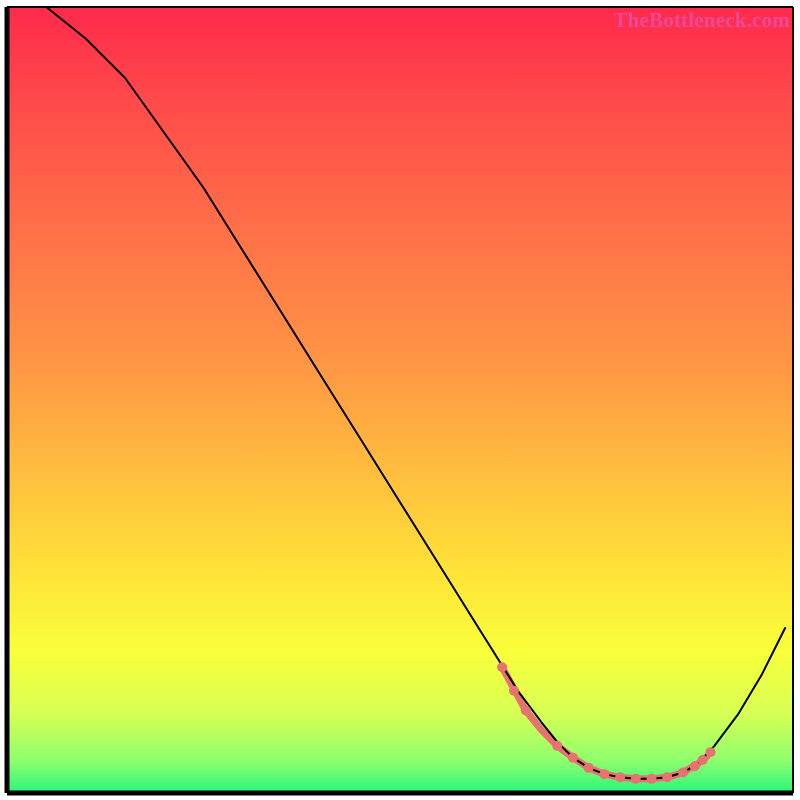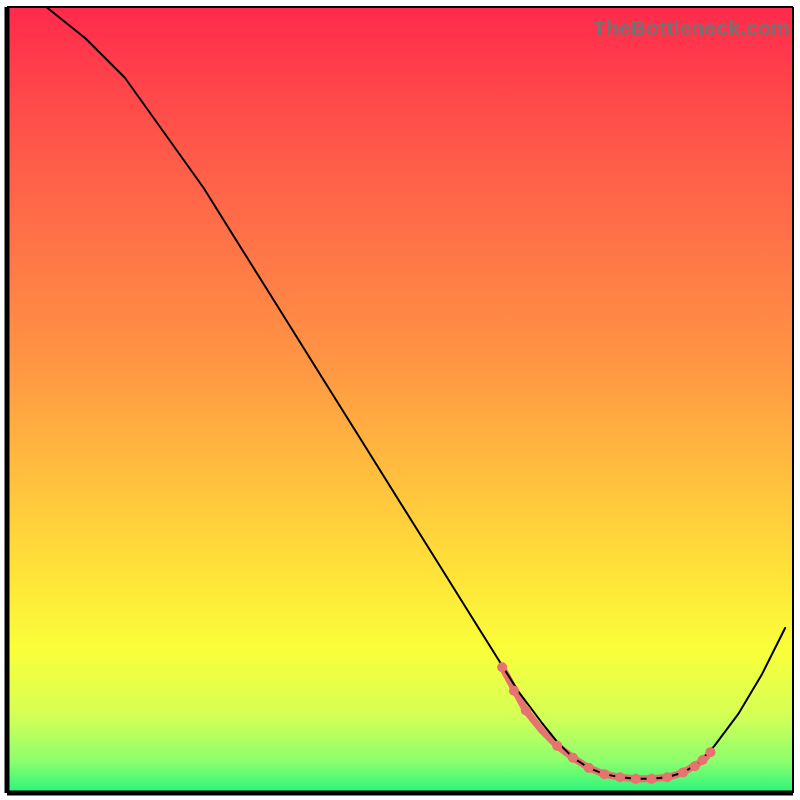--- a/index.html
+++ b/index.html
@@ -11,27 +11,28 @@
     font-family: Arial, Helvetica, sans-serif;
     background: #ffffff;
   }
   .stage {
     position: relative;
     width: 800px;
     height: 800px;
   }
   .watermark {
     position: absolute;
-    top: 16px;
+    top: 8px;
     right: 10px;
     font-size: 21px;
     font-weight: bold;
-    color: #737373;
+    color: #ec4899;
     letter-spacing: 0.2px;
     z-index: 5;
+    font-family: Liberation Serif, serif;
   }
   svg.plot {
     position: absolute;
     left: 0;
     top: 0;
     width: 800px;
     height: 800px;
     display: block;
   }
 </style>

